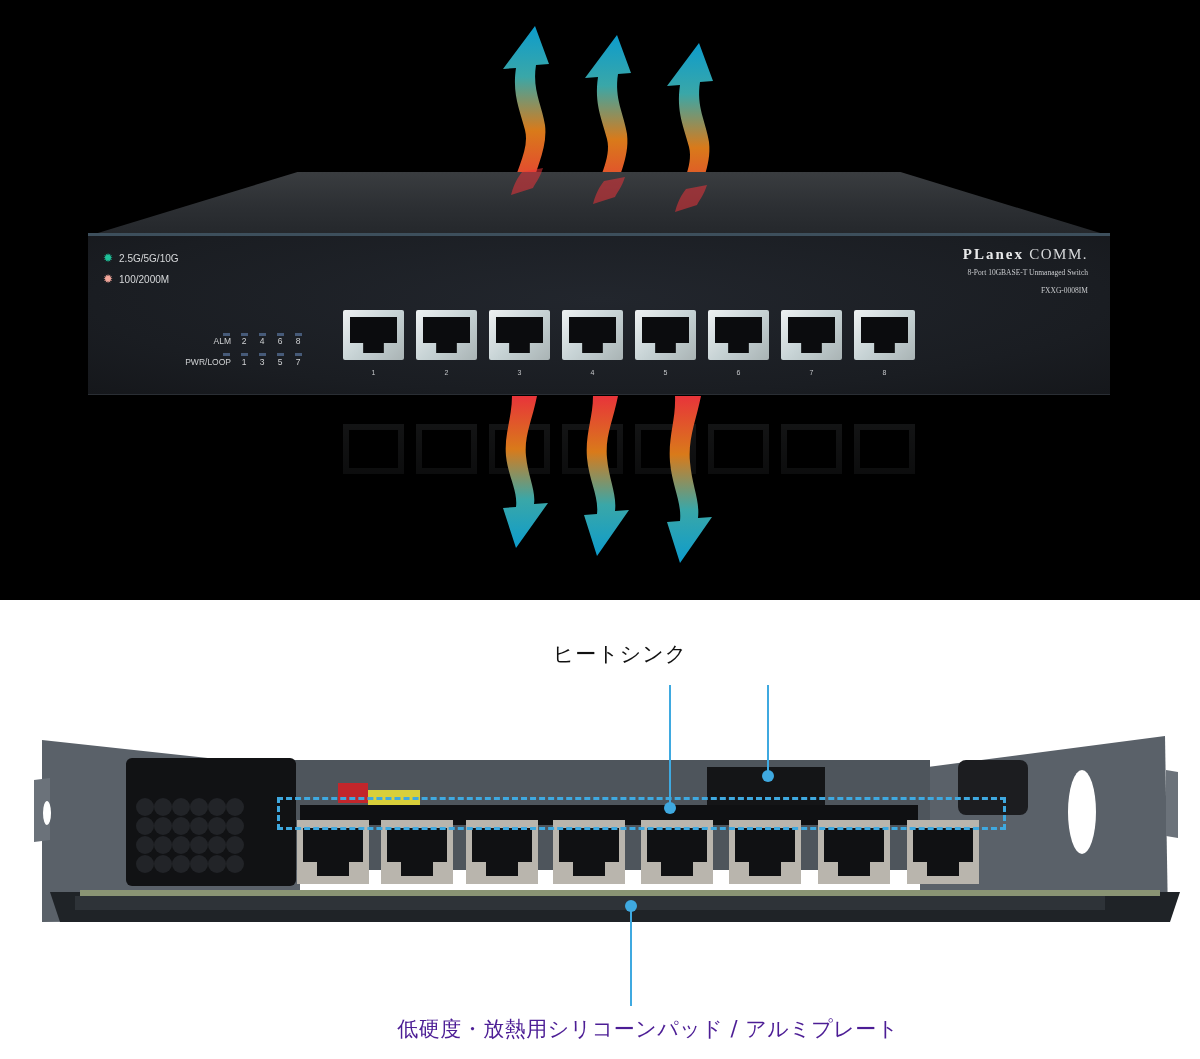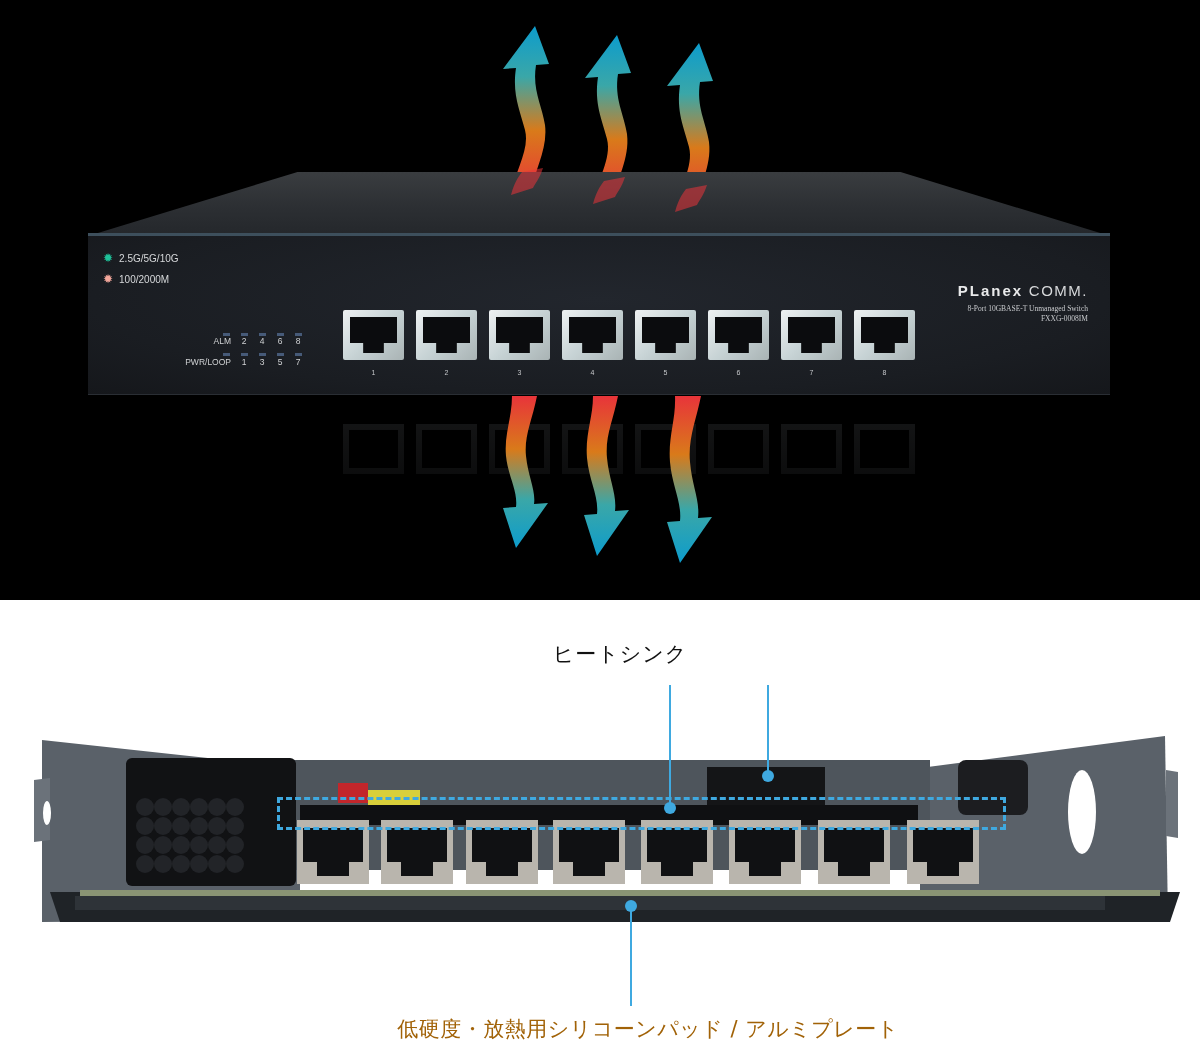--- a/index.html
+++ b/index.html
@@ -21,21 +21,21 @@
     border-bottom: 1px solid #2a2e34; }
 
   .led-legend { position: absolute; display: flex; align-items: center; gap: 6px; color: #d6d8da; font-size: 10px; font-family: "Liberation Sans", sans-serif; }
   .led-legend .burst { font-size: 12px; line-height: 1; }
   .legend-green { left: 15px; top: 16px; }
   .legend-green .burst { color: #1fc29a; }
   .legend-pink  { left: 15px; top: 37px; }
   .legend-pink .burst { color: #f3a79b; }
 
   .brand { position: absolute; right: 22px; top: 10px; text-align: right; color: #e9eaeb; }
-  .brand-logo { font-family: Liberation Sans, sans-serif; font-size: 15px; letter-spacing: 1.5px; margin-top: 36px; }
+  .brand-logo { font-family: Liberation Serif, serif; font-size: 15px; letter-spacing: 1.5px; }
   .brand-logo b { font-weight: 700; letter-spacing: 2px; }
   .brand-logo span { font-weight: 300; color: #d7d9db; }
   .brand-sub { font-family: Liberation Serif, serif; font-size: 7.5px; color: #c9cbce; margin-top: 5px; line-height: 10px; }
 
   
   .ledgrid { position: absolute; left: 94px; top: 92px; width: 100px; height: 40px; }
   .ledgrid .row { position: absolute; left: 0; display: flex; align-items: center; }
   .ledgrid .lbl { font-family: "Liberation Sans", sans-serif; color: #d0d2d4; font-size: 8.5px; width: 31px; text-align: right; margin-right: 4px; }
   .ledgrid .cell { width: 18px; text-align: center; font-family: "Liberation Sans", sans-serif; font-size: 8.5px; color: #d0d2d4; }
   .ledgrid .dot { display: inline-block; width: 7px; height: 3px; background: #465a78; }
@@ -55,21 +55,21 @@
   .refl-fade { position: absolute; left: 0; top: 396px; width: 1200px; height: 204px;
     background: linear-gradient(180deg, rgba(0,0,0,0) 0%, rgba(0,0,0,0.55) 45%, #000 80%); }
 
   
   .arrow { position: absolute; }
 
   
   .bottom { position: absolute; left: 0; top: 600px; width: 1020px; height: 459px; background: #fff; }
   .label-top { position: absolute; left: 0; width: 1200px; top: 40px; text-align: center; font-size: 21px; color: #111; letter-spacing: 1px; }
   .label-top span { position: relative; left: 20px; }
-  .label-bottom { position: absolute; left: 0; width: 1200px; top: 415px; text-align: center; font-size: 21px; color: #a16207; letter-spacing: 0.5px; }
+  .label-bottom { position: absolute; left: 0; width: 1200px; top: 415px; text-align: center; font-size: 21px; color: #4c1d95; letter-spacing: 0.5px; }
   .label-bottom span { position: relative; left: 48px; }
 
   .callout-line { position: absolute; width: 2px; background: #3fa9e0; }
   .callout-dot { position: absolute; width: 12px; height: 12px; border-radius: 50%; background: #3fa9e0; }
   .dash-box { position: absolute; left: 277px; top: 197px; width: 729px; height: 33px; border: 3px dashed #3fa9e0; }
 
   .chassis { position: absolute; left: 0; top: 0; width: 1200px; height: 459px; }
 </style>
 </head>
 <body>
@@ -109,21 +109,21 @@
       <span class="burst">✹</span>
       <span>100/2000M</span>
     </div>
 
     <div class="brand">
       <div class="brand-logo">
         <b>PLanex</b>
         <span>COMM.</span>
       </div>
       <div class="brand-sub">8-Port 10GBASE-T Unmanaged Switch</div>
-      <div class="brand-sub" style="margin-top:0">FXXG-0008IM</div>
+      <div class="brand-sub" style="margin-top:8px">FXXG-0008IM</div>
     </div>
 
     <div class="ledgrid">
       <div class="row" style="top:0">
         <span class="lbl"></span>
         <span class="cell"><i class="dot"></i></span>
         <span class="cell"><i class="dot"></i></span>
         <span class="cell"><i class="dot"></i></span>
         <span class="cell"><i class="dot"></i></span>
         <span class="cell"><i class="dot"></i></span>

